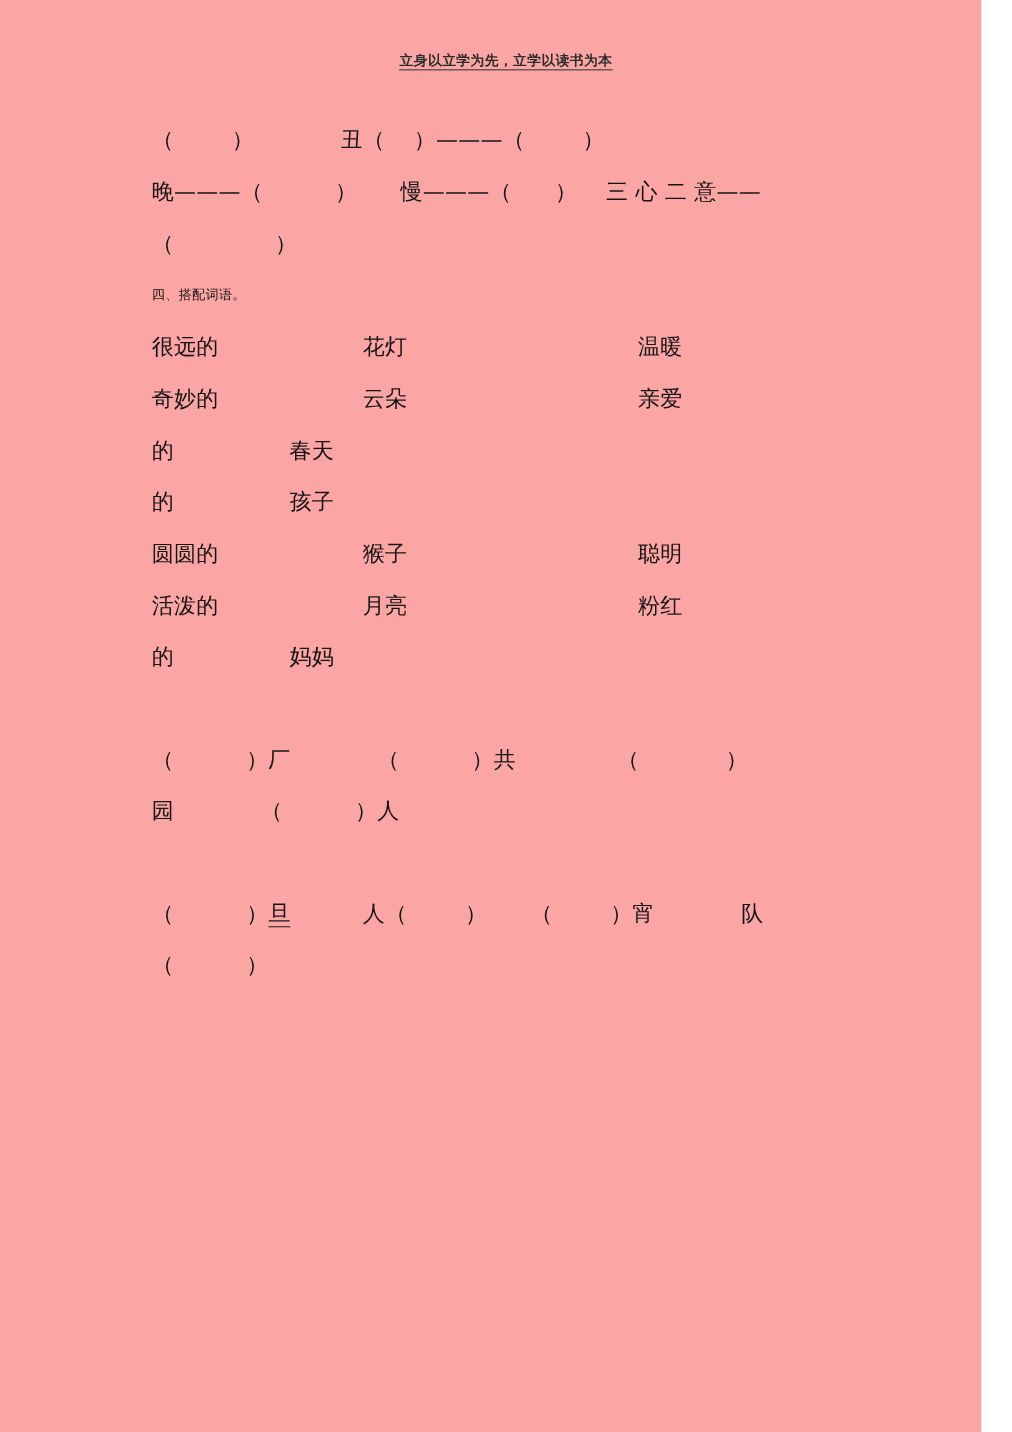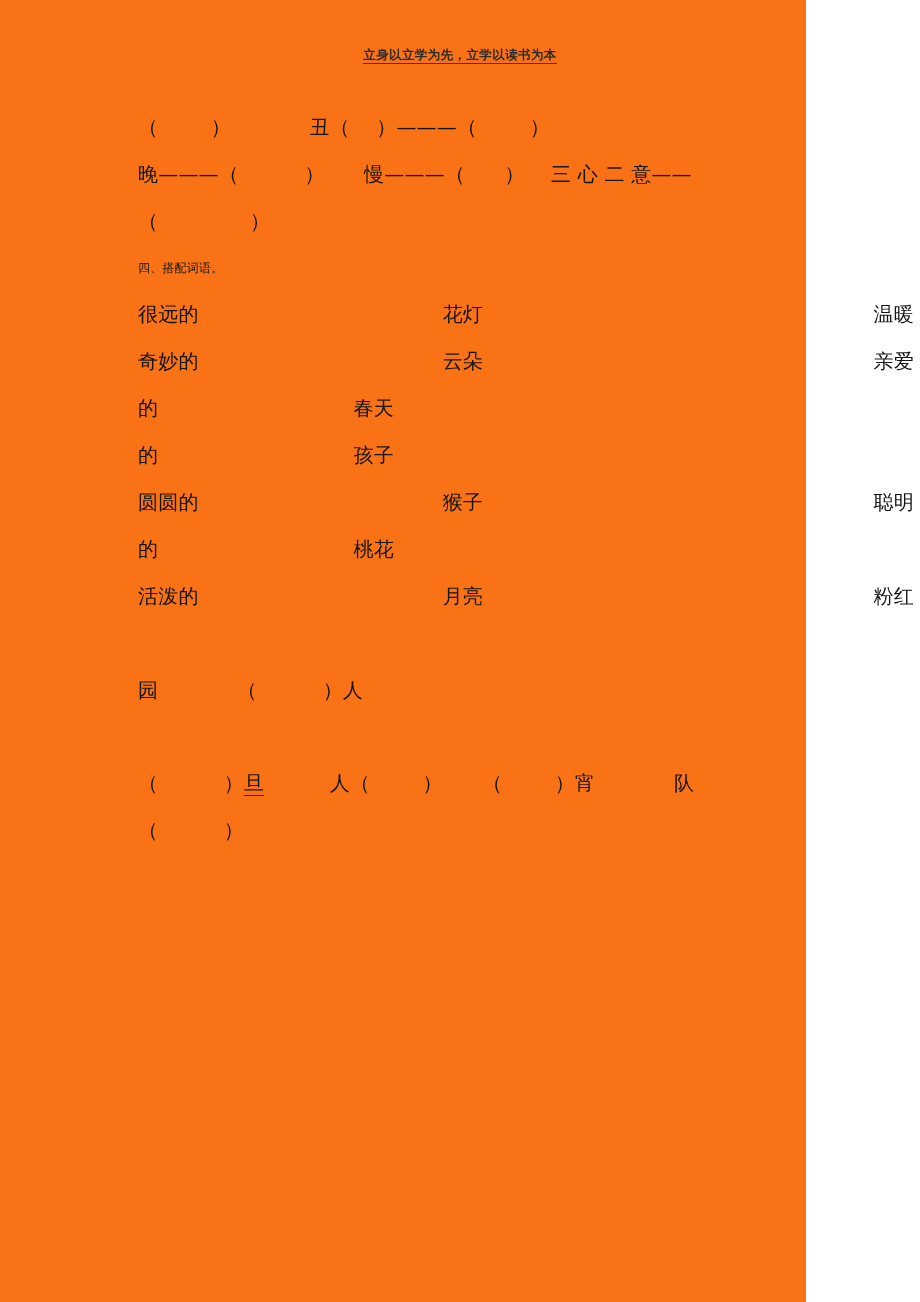--- a/index.html
+++ b/index.html
@@ -13,23 +13,23 @@
     height: 1302px;
     position: relative;
     font-family: "DejaVu Sans", "Liberation Sans", sans-serif;
     color: #1a1a1a;
     overflow: hidden;
   }
 
   .page {
     position: absolute;
     top: 0; left: 0;
-    width: 806px;
+    width: 892px;
     height: 1302px;
-    background: #f97316;
+    background: #fca5a5;
   }
 
   
   .doc-header {
     position: absolute;
     top: 44px;
     left: 0;
     width: 920px;
     text-align: center;
   }
@@ -69,21 +69,20 @@
   }
   .gap-lg { height: 46px; }
 
   
   .match-row {
     font-size: 20px;
     line-height: 47px;
     color: #141414;
     white-space: pre;
     letter-spacing: 0.2px;
-    font-family: Liberation Mono, monospace;
   }
 
   u.thin {
     text-decoration: none;
     border-bottom: 1px solid #2a2a2a;
     padding-bottom: 0px;
   }
 </style>
 </head>
 <body>
@@ -103,27 +102,28 @@
     <div class="heading">四、搭配词语。</div>
 
     <div class="match-row">很远的                    花灯                                温暖</div>
 
     <div class="match-row">奇妙的                    云朵                                亲爱</div>
 
     <div class="match-row">的                春天</div>
     <div class="match-row">的                孩子</div>
 
     <div class="match-row">圆圆的                    猴子                                聪明</div>
-    <div class="match-row">的                桃花</div>
 
     <div class="match-row">活泼的                    月亮                                粉红</div>
+    <div class="match-row">的                妈妈</div>
 
 
     <div class="gap-lg"></div>
 
+    <div class="line">（          ）厂            （          ）共              （            ）</div>
     <div class="line">园            （          ）人</div>
 
     <div class="gap-lg"></div>
 
     <div class="line"><span>（          ）</span><u class="thin">旦</u><span>          人（        ）      （        ）宵            队</span></div>
 
     <div class="line">（          ）</div>
 
   </div>
 </div>

